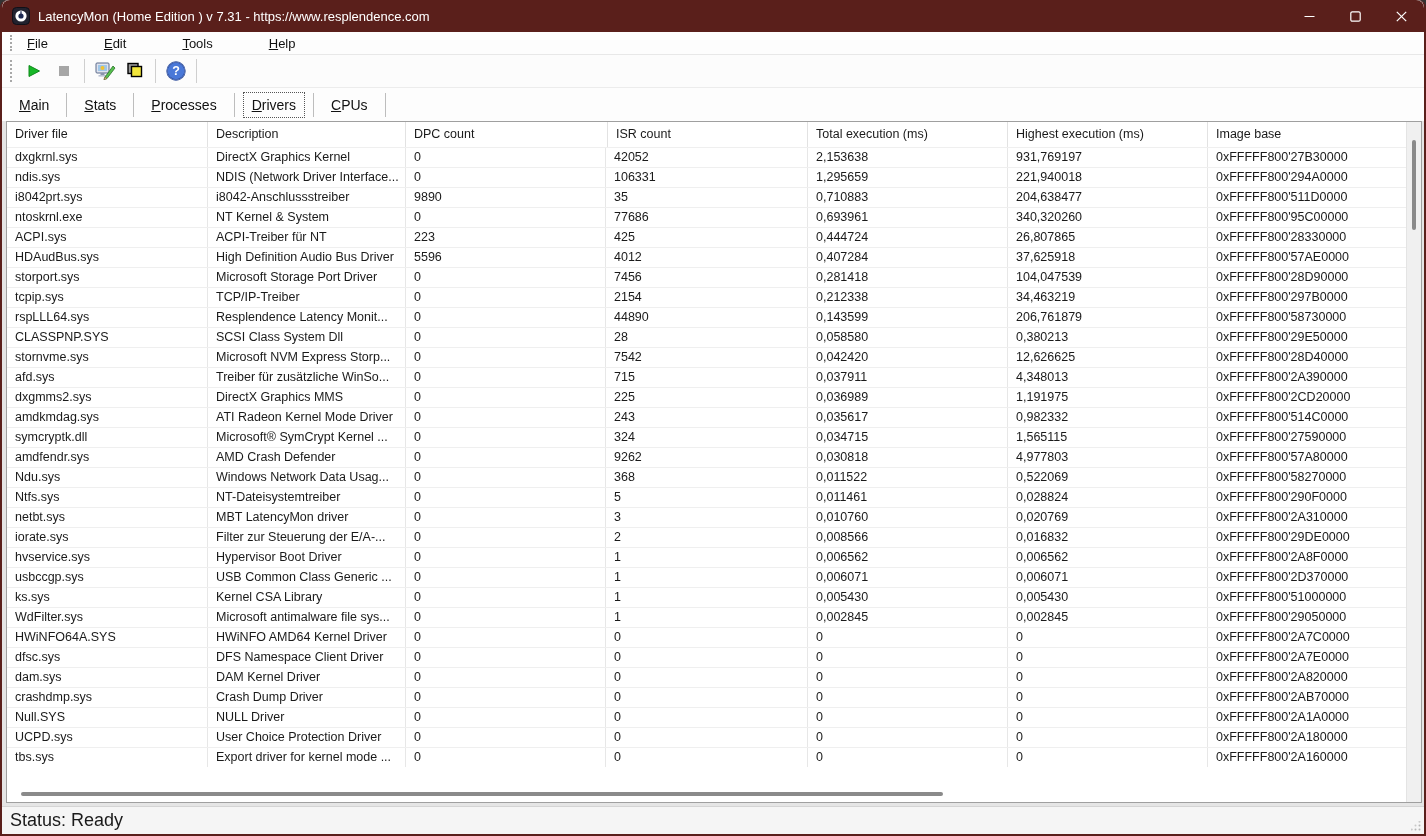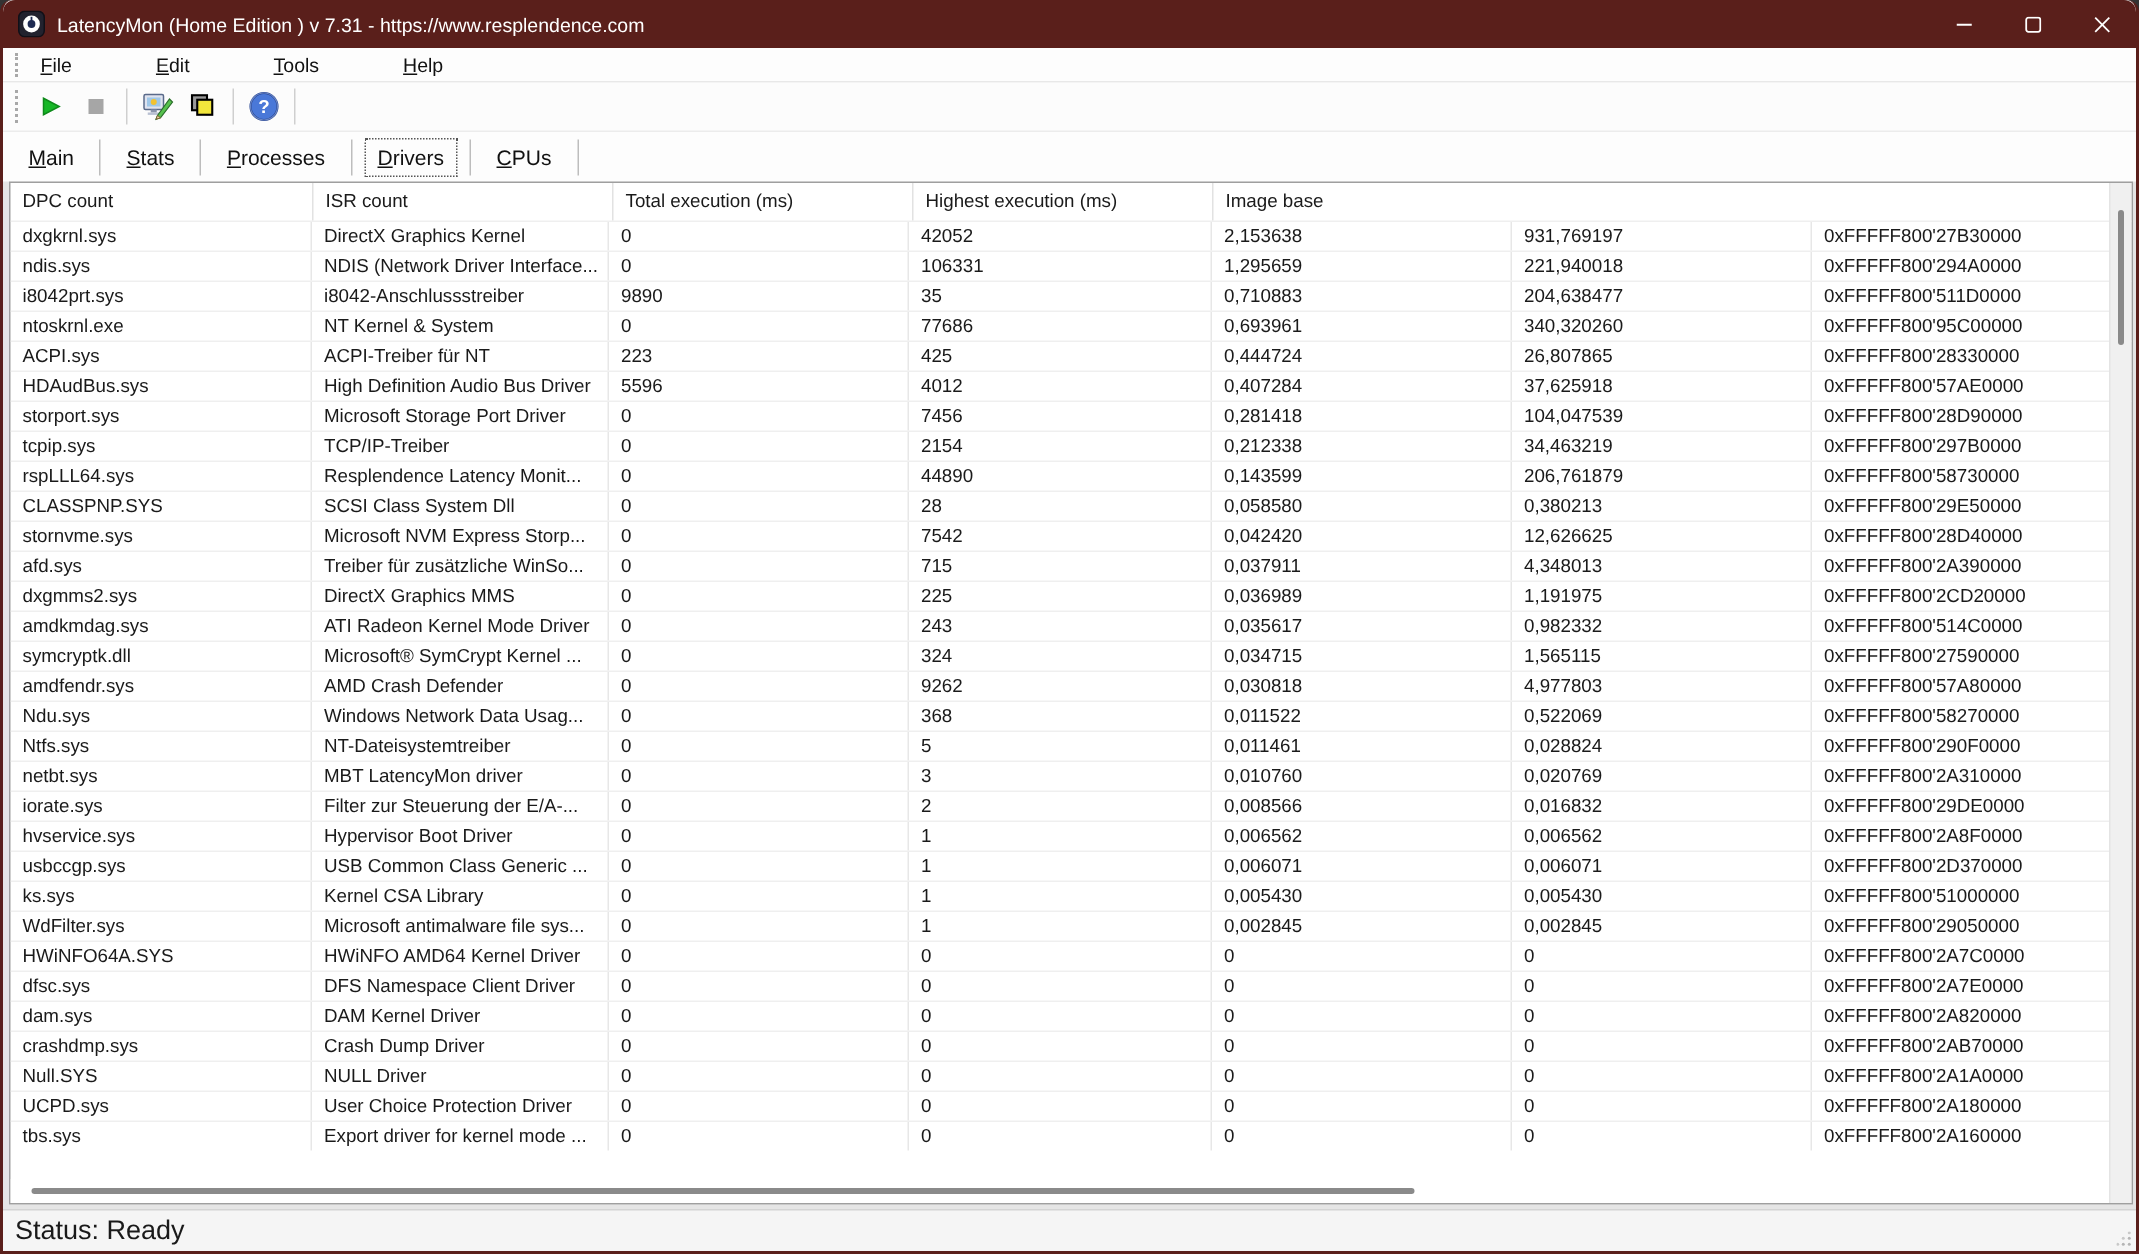--- a/index.html
+++ b/index.html
@@ -169,20 +169,22 @@
       <span class="tab-sep"></span>
       <span class="tab selected"><u>D</u>rivers</span>
       <span class="tab-sep"></span>
       <span class="tab"><u>C</u>PUs</span>
       <span class="tab-sep"></span>
     </div>
 
   <div class="table-area">
     <div class="grid">
       <div class="hrow">
+          <div class="hcell c0">Driver file</div>
+          <div class="hcell c1">Description</div>
           <div class="hcell c3">DPC count</div>
           <div class="hcell c2">ISR count</div>
           <div class="hcell c5">Total execution (ms)</div>
           <div class="hcell c4">Highest execution (ms)</div>
           <div class="hcell c6">Image base</div>
         </div>
       <div>
           <div class="trow">
             <div class="cell c0">dxgkrnl.sys</div>
             <div class="cell c1">DirectX Graphics Kernel</div>

